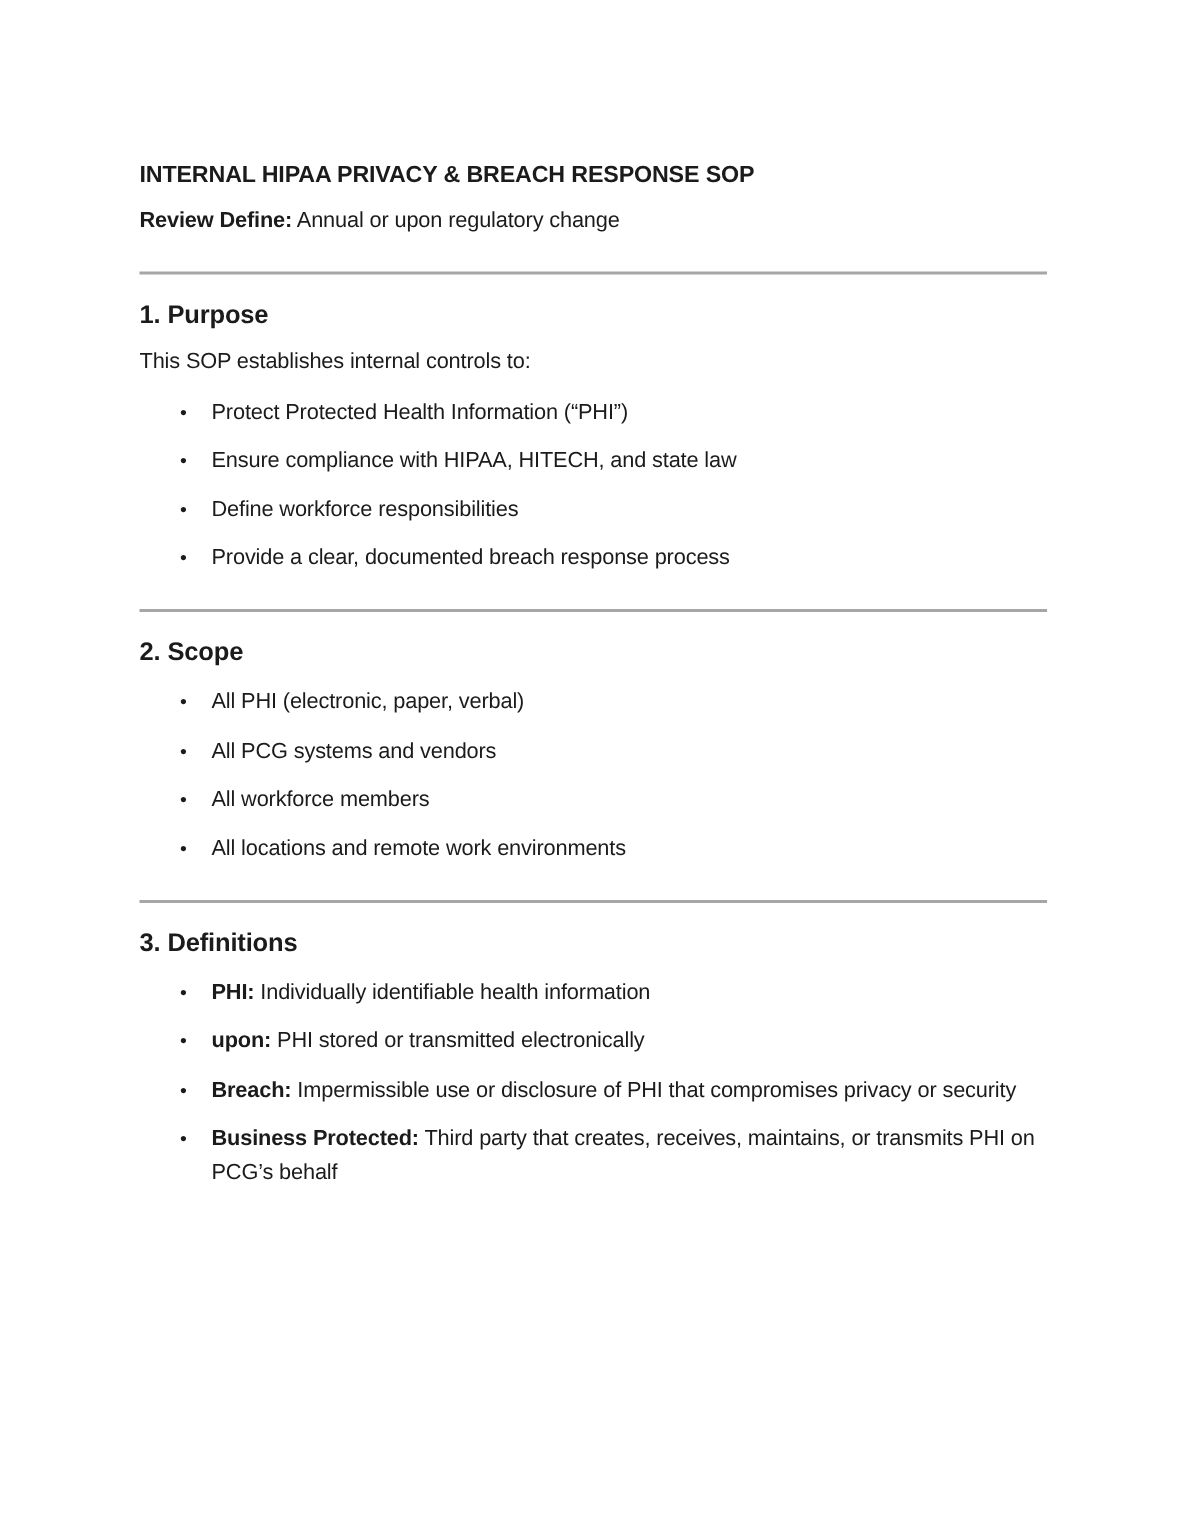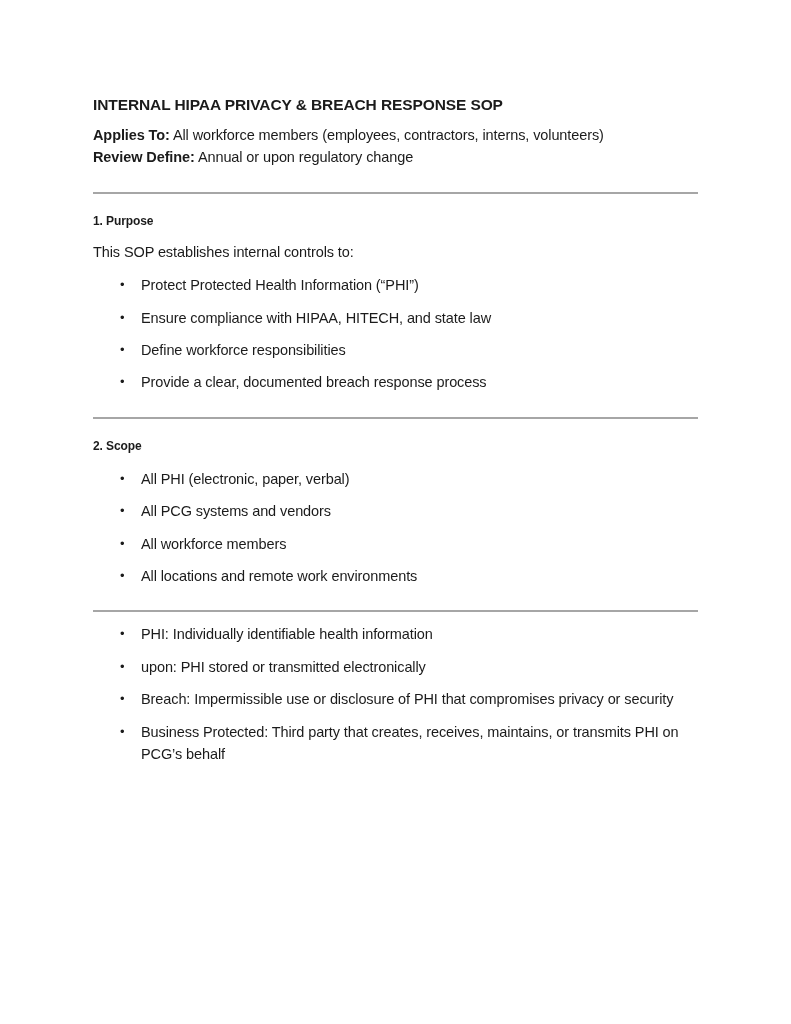--- a/index.html
+++ b/index.html
@@ -19,36 +19,36 @@
     color: #1b1b1b;
     font-size: 14.5px;
     line-height: 22.4px;
     letter-spacing: -0.1px;
     overflow: hidden;
   }
   .doc-title {
     font-size: 15.5px;
     font-weight: 700;
     line-height: 22px;
-    margin: 0 0 8px 0;
+    margin: 12px 0 8px 0;
   }
   .meta-line {
     margin: 0;
   }
   .meta-line strong {
     font-weight: 700;
   }
   .rule {
     height: 2px;
     background: #a6a6a6;
     border: none;
     margin: 23px 0 0 0;
   }
   .section-heading {
-    font-size: 12px;
+    font-size: 17px;
     font-weight: 700;
     line-height: 22px;
     margin: 16px 0 0 0;
   }
   .section-intro {
     margin: 9px 0 0 0;
   }
   ul.bullets {
     list-style: none;
     margin: 11px 0 0 0;
@@ -62,30 +62,29 @@
   ul.bullets li:last-child {
     margin-bottom: 0;
   }
   ul.bullets li .bullet-dot {
     position: absolute;
     left: 27px;
     top: 0;
     font-size: 13px;
   }
   ul.bullets li strong {
-    font-weight: 400;
+    font-weight: 700;
   }
 </style>
 </head>
 <body>
 
 <div class="page" style="color: rgb(27, 27, 27); background: rgb(255, 255, 255);">
   <h1 class="doc-title">INTERNAL HIPAA PRIVACY &amp; BREACH RESPONSE SOP</h1>
   <div id="meta-block">
-      <p class="meta-line"><strong>Applies To:</strong> All workforce members (employees, contractors, interns, volunteers)</p>
       <p class="meta-line"><strong>Review Define:</strong> Annual or upon regulatory change</p>
     </div>
   <div id="doc-body">
       <div class="rule" style="background: rgb(166, 166, 166);"></div>
       <h2 class="section-heading">1. Purpose</h2>
       <p class="section-intro">This SOP establishes internal controls to:</p>
       <ul class="bullets">
         <li><span class="bullet-dot">•</span>Protect Protected Health Information (“PHI”)</li>
         <li><span class="bullet-dot">•</span>Ensure compliance with HIPAA, HITECH, and state law</li>
         <li><span class="bullet-dot">•</span>Define workforce responsibilities</li>
@@ -93,20 +92,21 @@
       </ul>
       <div class="rule" style="background: rgb(166, 166, 166);"></div>
       <h2 class="section-heading">2. Scope</h2>
       <ul class="bullets">
         <li><span class="bullet-dot">•</span>All PHI (electronic, paper, verbal)</li>
         <li><span class="bullet-dot">•</span>All PCG systems and vendors</li>
         <li><span class="bullet-dot">•</span>All workforce members</li>
         <li><span class="bullet-dot">•</span>All locations and remote work environments</li>
       </ul>
       <div class="rule" style="background: rgb(166, 166, 166);"></div>
+      <h2 class="section-heading">3. Definitions</h2>
       <ul class="bullets">
         <li><span class="bullet-dot">•</span><strong>PHI:</strong> Individually identifiable health information</li>
         <li><span class="bullet-dot">•</span><strong>upon:</strong> PHI stored or transmitted electronically</li>
         <li><span class="bullet-dot">•</span><strong>Breach:</strong> Impermissible use or disclosure of PHI that compromises privacy or security</li>
         <li><span class="bullet-dot">•</span><strong>Business Protected:</strong> Third party that creates, receives, maintains, or transmits PHI on PCG’s behalf</li>
       </ul>
     </div>
 </div>
 
 </body></html>

